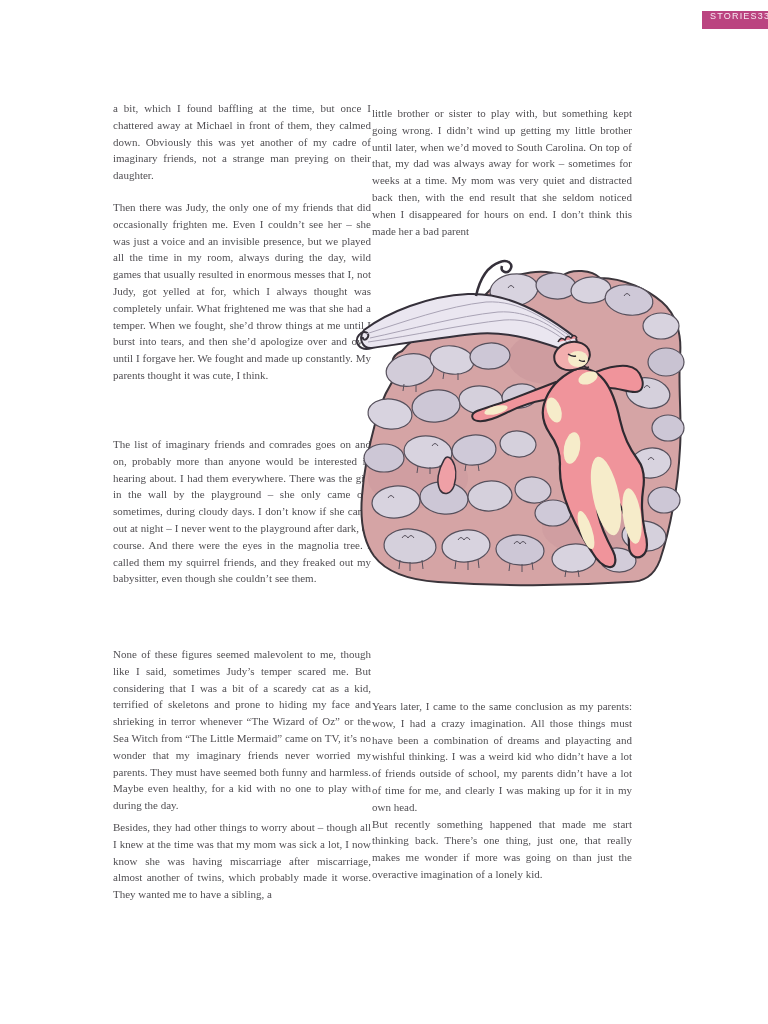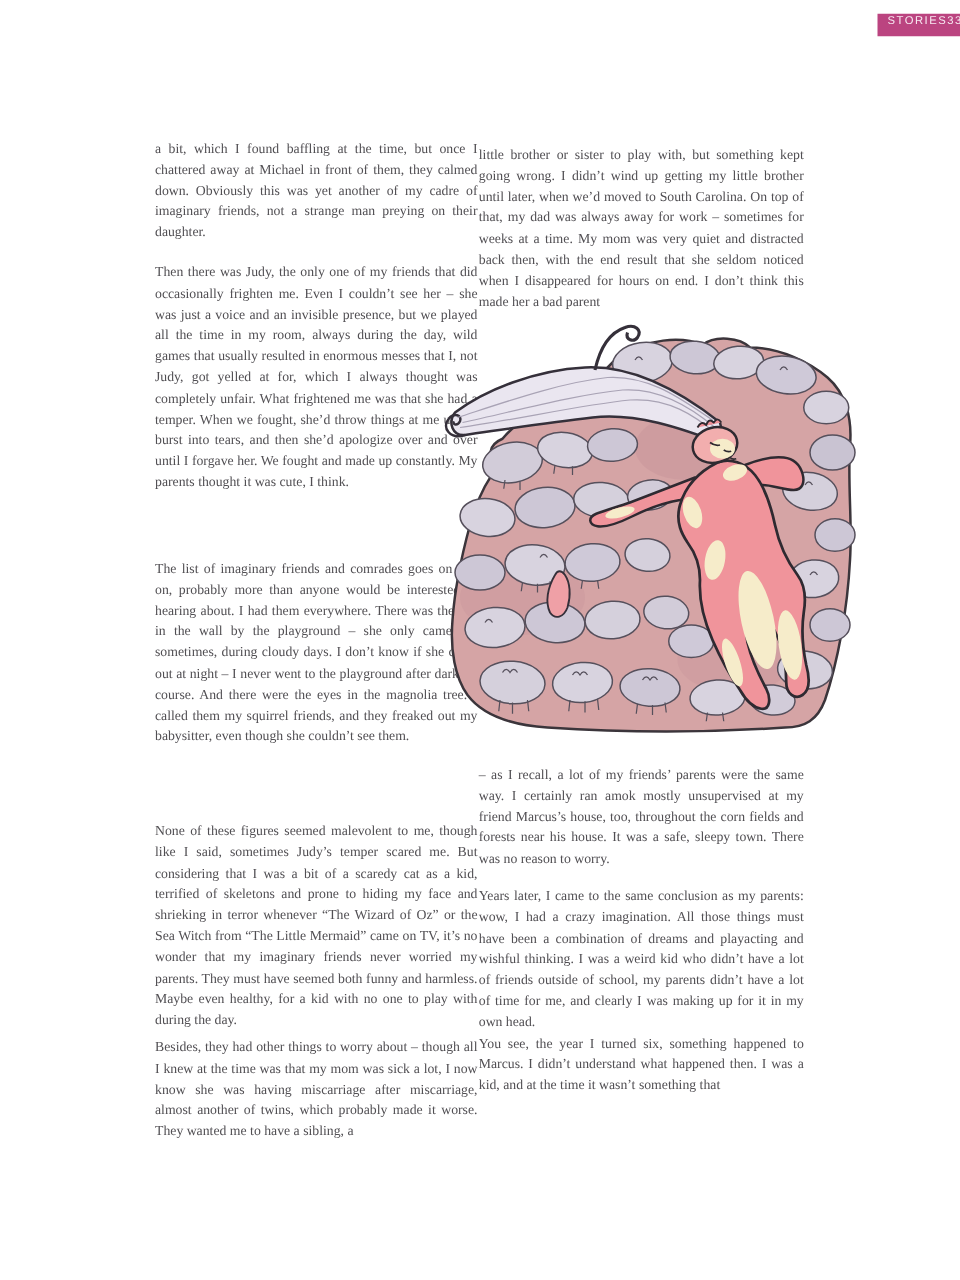--- a/index.html
+++ b/index.html
@@ -6,21 +6,21 @@
   #page{position:relative;width:768px;height:1024px;background:#ffffff;overflow:hidden;
         font-family:"Liberation Serif", serif;}
   
   .tag{position:absolute;top:11px;right:0;width:66px;height:18px;background:#bb4480;
        display:flex;align-items:flex-start;justify-content:space-between;
        padding:0 6px 0 8px;box-sizing:border-box;
        font-family:"Liberation Sans", sans-serif;font-size:9px;letter-spacing:1.2px;
        color:#f7e9f1;}
   
   .para{position:absolute;width:258px;color:#514f53;font-size:11px;line-height:16.8px;
-        text-align:justify;text-justify:inter-word;margin:11px;}
+        text-align:justify;text-justify:inter-word;margin:0;}
   .para p{margin:0;}
   .lcol{left:113px;}
   .rcol{left:372px;width:260px;}
   
   #illus{position:absolute;left:348px;top:238px;width:340px;height:360px;pointer-events:none;}
 </style>
 </head>
 <body>
 
 <div id="page">
@@ -30,24 +30,23 @@
     <span>33</span>
   </div>
 
   <p class="para lcol" style="top:100px">a bit, which I found baffling at the time, but once I chattered away at Michael in front of them, they calmed down. Obviously this was yet another of my cadre of imaginary friends, not a strange man preying on their daughter.</p>
   <p class="para lcol" style="top:199px">Then there was Judy, the only one of my friends that did occasionally frighten me. Even I couldn’t see her – she was just a voice and an invisible presence, but we played all the time in my room, always during the day, wild games that usually resulted in enormous messes that I, not Judy, got yelled at for, which I always thought was completely unfair. What frightened me was that she had a temper. When we fought, she’d throw things at me until I burst into tears, and then she’d apologize over and over until I forgave her. We fought and made up constantly. My parents thought it was cute, I think.</p>
   <p class="para lcol" style="top:436px">The list of imaginary friends and comrades goes on and on, probably more than anyone would be interested in hearing about. I had them everywhere. There was the girl in the wall by the playground – she only came out sometimes, during cloudy days. I don’t know if she came out at night – I never went to the playground after dark, of course. And there were the eyes in the magnolia tree. I called them my squirrel friends, and they freaked out my babysitter, even though she couldn’t see them.</p>
   <p class="para lcol" style="top:646px">None of these figures seemed malevolent to me, though like I said, sometimes Judy’s temper scared me. But considering that I was a bit of a scaredy cat as a kid, terrified of skeletons and prone to hiding my face and shrieking in terror whenever “The Wizard of Oz” or the Sea Witch from “The Little Mermaid” came on TV, it’s no wonder that my imaginary friends never worried my parents. They must have seemed both funny and harmless. Maybe even healthy, for a kid with no one to play with during the day.</p>
   <p class="para lcol" style="top:819px">Besides, they had other things to worry about – though all I knew at the time was that my mom was sick a lot, I now know she was having miscarriage after miscarriage, almost another of twins, which probably made it worse. They wanted me to have a sibling, a</p>
 
   <p class="para rcol" style="top:105px">little brother or sister to play with, but something kept going wrong. I didn’t wind up getting my little brother until later, when we’d moved to South Carolina. On top of that, my dad was always away for work – sometimes for weeks at a time. My mom was very quiet and distracted back then, with the end result that she seldom noticed when I disappeared for hours on end. I don’t think this made her a bad parent</p>
-  <p class="para rcol" style="top:601px">– as I recall, a lot of my friends’ parents were the same way. I certainly ran amok mostly unsupervised at my friend Marcus’s house, too, throughout the corn fields and forests near his house. It was a safe, sleepy town. There was no reason to worry.</p>
   <div class="para rcol" style="top:698px">
     <p>Years later, I came to the same conclusion as my parents: wow, I had a crazy imagination. All those things must have been a combination of dreams and playacting and wishful thinking. I was a weird kid who didn’t have a lot of friends outside of school, my parents didn’t have a lot of time for me, and clearly I was making up for it in my own head.</p>
-    <p>You see, the year I turned six, something happened to Marcus. I didn’t understand what happened then. I was a kid, and at the time it wasn’t something that</p>
+    <p>But recently something happened that made me start thinking back. There’s one thing, just one, that really makes me wonder if more was going on than just the overactive imagination of a lonely kid.</p>
   </div>
 
   <svg id="illus" viewBox="0 0 340 360">
 
     <g>
       <path d="M148,46 C170,34 196,30 214,38 C224,30 244,32 252,40 C276,40 300,52 314,64
                C328,76 334,96 332,118 C330,150 334,180 332,210 C330,250 322,292 312,322
                C306,338 296,344 280,344 C220,348 150,348 90,344 C60,342 38,334 26,318
                C16,304 12,282 14,258 C16,230 22,204 28,182 C33,164 40,148 50,136
                C42,128 42,118 54,113 C68,96 88,88 108,88 C120,74 134,60 148,46 Z" fill="#d5a4a5" stroke="#3b353b" stroke-width="2" stroke-linejoin="round"></path>

